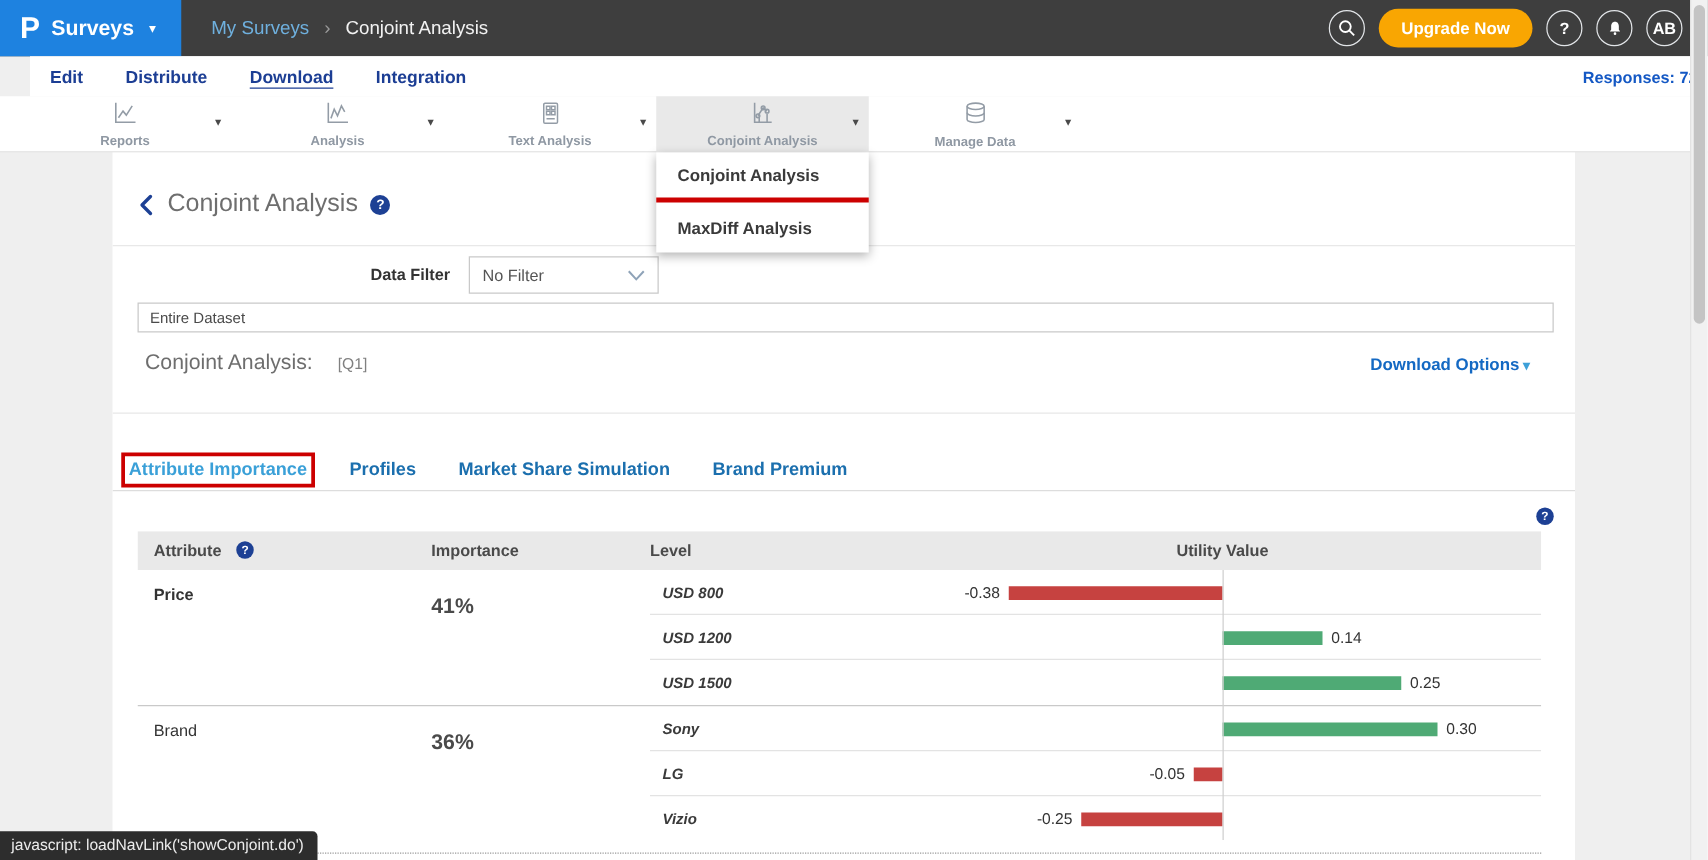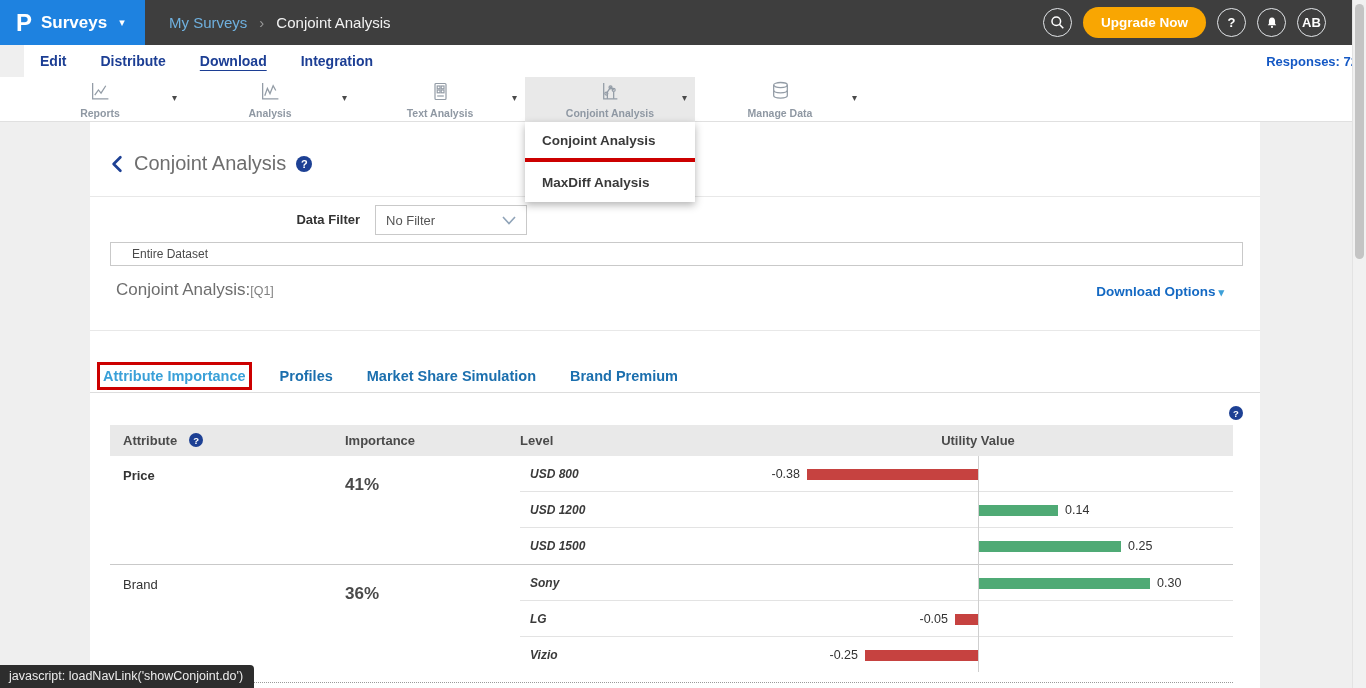--- a/index.html
+++ b/index.html
@@ -10,21 +10,21 @@
   
   .topbar { position:absolute; top:0; left:0; width:1366px; height:45px; background:#3e3e3e; display:flex; align-items:center; }
   .brand { width:145px; height:45px; background:#1e82e0; display:flex; align-items:center; padding-left:16px; gap:9px; color:#fff; flex:none; }
   .brand-logo { font-size:24px; font-weight:800; line-height:1; }
   .brand-label { font-size:17px; font-weight:600; }
   .brand-caret { font-size:11px; margin-left:3px; }
   .breadcrumb { margin-left:24px; display:flex; gap:12px; font-size:15px; align-items:center; }
   .crumb-parent { color:#6fb0de; }
   .crumb-sep { color:#9a9a9a; font-size:15px; }
   .crumb-current { color:#f2f2f2; }
-  .topbar-right { margin-left:auto; display:flex; align-items:center; gap:11px; padding-right:40px; }
+  .topbar-right { margin-left:auto; display:flex; align-items:center; gap:11px; padding-right:20px; }
   .circle-btn { width:29px; height:29px; border:1.6px solid #e2e5e8; border-radius:50%; display:flex; align-items:center; justify-content:center; color:#fff; font-weight:700; font-size:13px; background:transparent; }
   .upgrade-btn { background:#f9a602; color:#fff; font-weight:700; font-size:13.5px; border:none; border-radius:16px; padding:8px 18px; font-family:inherit; }
 
   
   .subnav { position:absolute; top:45px; left:0; width:1366px; height:32px; background:#fff; display:flex; align-items:center; padding:0 16px;margin-left:24px; }
   .subnav-item { color:#1c3e94; font-size:14px; font-weight:600; margin-right:34px; cursor:pointer; }
   .subnav-item.active { text-decoration:underline; text-underline-offset:4px; }
   .responses { margin-left:auto; color:#1458c4; font-size:13px; font-weight:700; padding-right:16px; }
 
   
@@ -45,23 +45,23 @@
   .divider { position:absolute; left:0; width:1170px; height:1px; background:#e8e8e8; }
 
   .title-row { position:absolute; left:20px; top:30px; display:flex; align-items:center; gap:10px; }
   .page-title { font-size:20px; color:#6e6e6e; }
   .help-badge { width:16px; height:16px; border-radius:50%; background:#1d4094; color:#fff; font-size:11px; font-weight:700; display:inline-flex; align-items:center; justify-content:center; }
   .help-badge.small { width:14px; height:14px; font-size:9.5px; }
 
   .filter-label { position:absolute; left:150px; top:90px; width:120px; text-align:right; font-size:13px; font-weight:700; color:#333; }
   .filter-select { position:absolute; left:285px; top:83px; width:152px; height:30px; border:1px solid #c9c9c9; background:#fff; display:flex; align-items:center; justify-content:space-between; padding:0 10px; font-size:13px; color:#555; cursor:pointer; }
 
-  .dataset-box { position:absolute; left:20px; top:120px; width:1133px; height:24px; border:1px solid #c9c9c9; background:#fff; display:flex; align-items:center; padding:0 21px; font-size:12px; color:#4a4a4a; }
-
-  .section-row { position:absolute; left:26px; top:158px; display:flex; align-items:baseline; gap:0; }
+  .dataset-box { position:absolute; left:20px; top:120px; width:1133px; height:24px; border:1px solid #c9c9c9; background:#fff; display:flex; align-items:center; padding:0 9px; font-size:12px; color:#4a4a4a; }
+
+  .section-row { position:absolute; left:26px; top:158px; display:flex; align-items:baseline; gap:20px; }
   .section-title { font-size:17px; color:#6e6e6e; }
   .section-code { font-size:12.5px; color:#808080; }
   .download { position:absolute; right:36px; top:162px; font-size:13.5px; font-weight:700; color:#1469c3; cursor:pointer; }
   .download .dl-caret { color:#3da0d8; font-size:11px; margin-left:3px; }
 
   .tabs-row { position:absolute; left:13px; top:238px; height:32px; display:flex; align-items:center; gap:34px; }
   .tabs-border { position:absolute; left:0; top:270px; width:1170px; height:1px; background:#dddddd; }
   .tab { font-size:14.5px; font-weight:700; color:#1b6fae; cursor:pointer; }
   .tab.active { color:#3aa0d8; }
   .corner-help { position:absolute; left:1139px; top:284px; }

